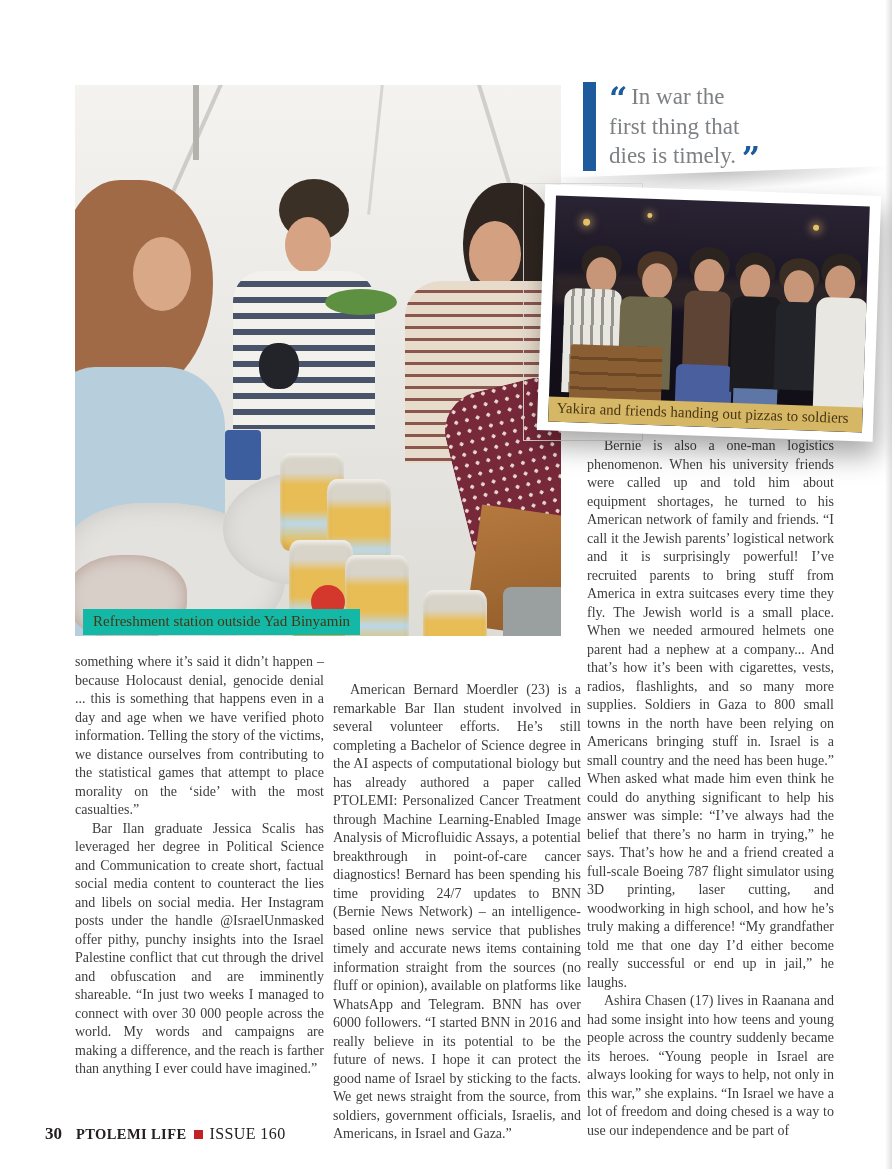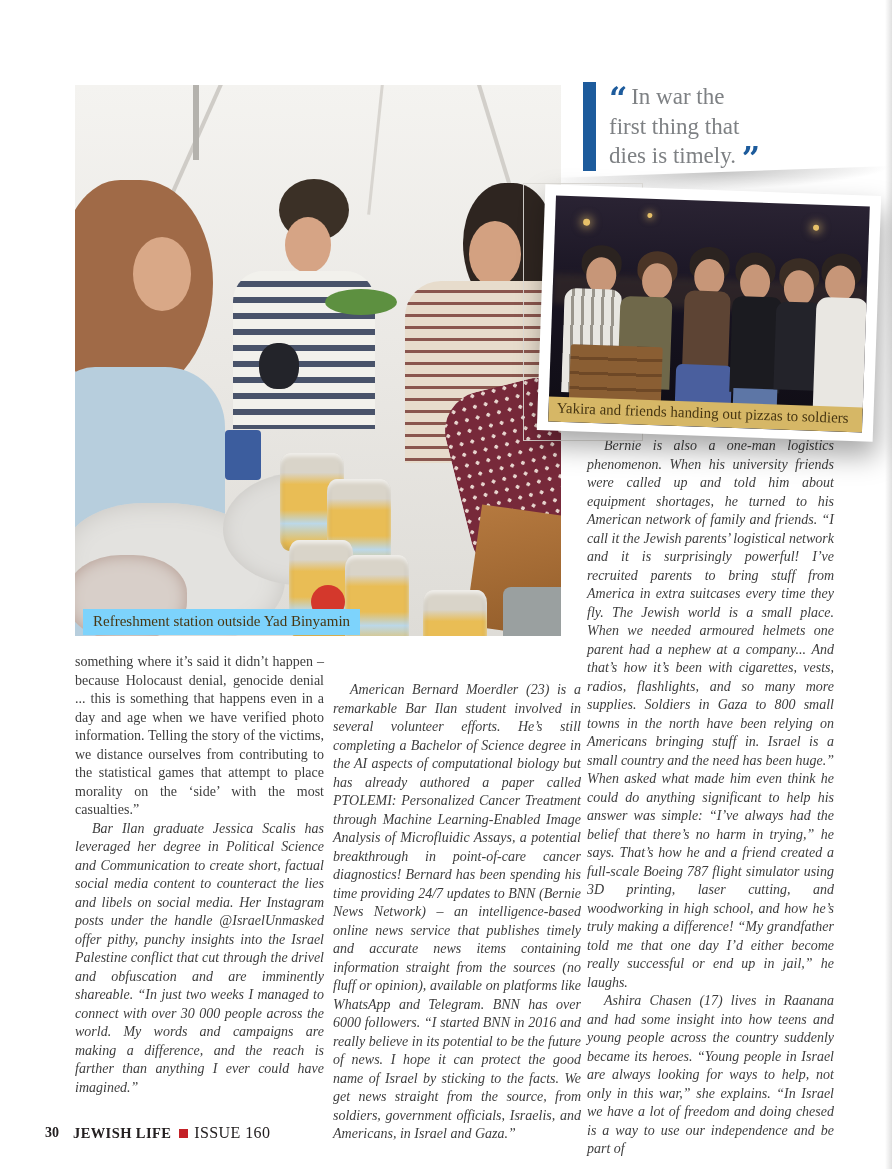--- a/index.html
+++ b/index.html
@@ -49,21 +49,21 @@
     background:linear-gradient(180deg,#d9d4c9 0%,#d9d4c9 20%,#e9bd55 32%,#e9bd55 58%,#bcd8e8 72%,#e9bd55 92%);
     box-shadow:inset 0 3px 4px rgba(255,255,255,0.7),inset 0 -3px 6px rgba(0,0,0,0.15);}
   .mp-can1{left:205px;top:368px;}
   .mp-can2{left:252px;top:394px;}
   .mp-can3{left:214px;top:455px;}
   .mp-can4{left:270px;top:470px;}
   .mp-can5{left:348px;top:505px;}
   .mp-redcap{left:236px;top:500px;width:34px;height:34px;background:#d4382c;border-radius:50%;}
 
   
-  .photo-caption{position:absolute;background:#7dd3fc;color:#473612;font-size:15px;
+  .photo-caption{position:absolute;background:#14b8a6;color:#473612;font-size:15px;
     padding:4px 10px 5px;z-index:4;white-space:nowrap;}
   .caption-main{left:83px;top:609px;}
 
   
   .pull-quote{position:absolute;left:583px;top:82px;display:flex;z-index:5;}
   .pq-bar{width:13px;height:89px;background:#1d5b9c;margin-right:13px;flex:none;}
   .pq-text{font-size:23px;line-height:29.5px;color:#7e8184;}
   .pq-mark{color:#1d5b9c;font-weight:bold;font-size:32px;line-height:0;vertical-align:-6px;
     font-family:"DejaVu Serif",serif;letter-spacing:-2px;}
   .page-curl{position:absolute;left:552px;top:172px;width:340px;height:18px;z-index:2;
@@ -103,28 +103,28 @@
   .pl-torso5{left:224px;top:98px;width:46px;height:88px;background:#23232a;border-radius:10px 10px 0 0;}
   .pl-torso6{left:264px;top:92px;width:52px;height:110px;background:#e9e7e2;border-radius:12px 12px 0 0;}
   .pl-pizza{left:20px;top:148px;width:92px;height:56px;
     background:repeating-linear-gradient(180deg,#8a5e33 0 12px,#6e4826 12px 15px);border-radius:3px;}
   .caption-polaroid{position:absolute;left:0;bottom:0;width:100%;box-sizing:border-box;
     background:#d6b766;color:#473612;font-size:15px;padding:3px 8px 5px;white-space:nowrap;}
 
   
   .col{position:absolute;z-index:1;}
   .col p{margin:0;text-align:justify;font-size:14px;line-height:18.5px;color:#3d3d3d;}
-  .col p.indent{text-indent:17px;font-style:italic;}
+  .col p.indent{text-indent:17px;}
   .col1{left:75px;top:653px;width:249px;}
   .col2{left:333px;top:653px;width:248px;margin-top:28px;}
   .col3{left:587px;top:437px;width:247px;}
 
   
   .footer{position:absolute;left:45px;top:1124px;display:flex;align-items:center;z-index:5;color:#242021;}
-  .footer .num{font-weight:bold;font-size:14px;margin-right:14px;}
+  .footer .num{font-weight:bold;font-size:17px;margin-right:14px;}
   .footer .mag{font-weight:bold;font-size:14.5px;letter-spacing:0.4px;}
   .footer .sq{width:9px;height:9px;background:#c42127;margin:0 6px 0 8px;}
   .footer .issue{font-size:16px;letter-spacing:0.4px;}
 </style>
 </head>
 <body>
 
 <div class="page">
 
   <div class="main-photo">
@@ -212,19 +212,19 @@
   <div class="col col2">
     <p class="indent">American Bernard Moerdler (23) is a remarkable Bar Ilan student involved in several volunteer efforts. He’s still completing a Bachelor of Science degree in the AI aspects of computational biology but has already authored a paper called PTOLEMI: Personalized Cancer Treatment through Machine Learning-Enabled Image Analysis of Microfluidic Assays, a potential breakthrough in point-of-care cancer diagnostics! Bernard has been spending his time providing 24/7 updates to BNN (Bernie News Network) – an intelligence-based online news service that publishes timely and accurate news items containing information straight from the sources (no fluff or opinion), available on platforms like WhatsApp and Telegram. BNN has over 6000 followers. “I started BNN in 2016 and really believe in its potential to be the future of news. I hope it can protect the good name of Israel by sticking to the facts. We get news straight from the source, from soldiers, government officials, Israelis, and Americans, in Israel and Gaza.”</p>
   </div>
   <div class="col col3">
     <p class="indent">Bernie is also a one-man logistics phenomenon. When his university friends were called up and told him about equipment shortages, he turned to his American network of family and friends. “I call it the Jewish parents’ logistical network and it is surprisingly powerful! I’ve recruited parents to bring stuff from America in extra suitcases every time they fly. The Jewish world is a small place. When we needed armoured helmets one parent had a nephew at a company... And that’s how it’s been with cigarettes, vests, radios, flashlights, and so many more supplies. Soldiers in Gaza to 800 small towns in the north have been relying on Americans bringing stuff in. Israel is a small country and the need has been huge.” When asked what made him even think he could do anything significant to help his answer was simple: “I’ve always had the belief that there’s no harm in trying,” he says. That’s how he and a friend created a full-scale Boeing 787 flight simulator using 3D printing, laser cutting, and woodworking in high school, and how he’s truly making a difference! “My grandfather told me that one day I’d either become really successful or end up in jail,” he laughs.</p>
     <p class="indent">Ashira Chasen (17) lives in Raanana and had some insight into how teens and young people across the country suddenly became its heroes. “Young people in Israel are always looking for ways to help, not only in this war,” she explains. “In Israel we have a lot of freedom and doing chesed is a way to use our independence and be part of</p>
   </div>
 
   <div class="footer">
     <span class="num">30</span>
-    <span class="mag">JEWISH LIFE</span>
+    <span class="mag">PTOLEMI LIFE</span>
     <span class="sq"></span>
     <span class="issue">ISSUE 160</span>
   </div>
 
   <div class="page-edge-right"></div>
 </div>
 
 </body></html>

